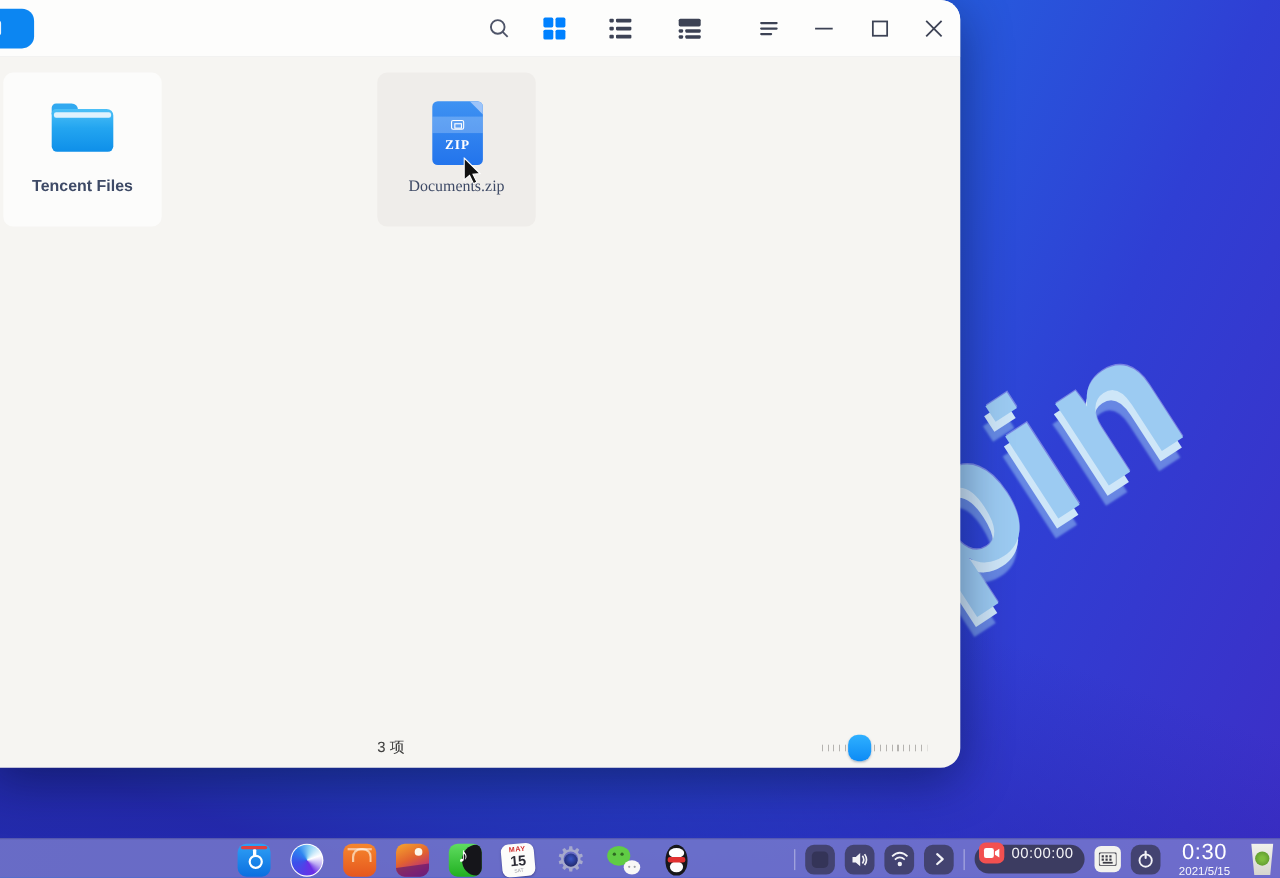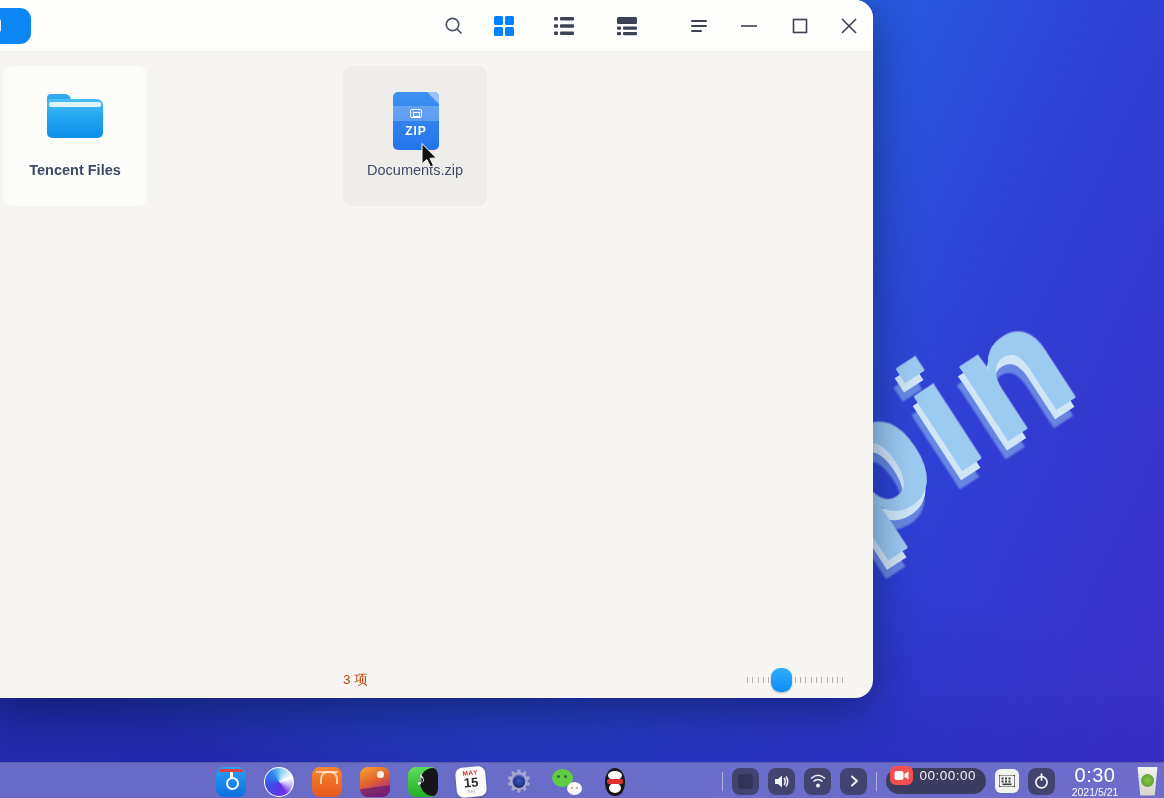--- a/index.html
+++ b/index.html
@@ -61,21 +61,21 @@
   .zip-icon .z-fold { position:absolute; right:0; top:0; width:0; height:0;
       border-left:12px solid transparent; border-top:12px solid #9DC4F9; }
   .zip-icon .z-band { position:absolute; left:0; top:14px; width:100%; height:15px; background:rgba(255,255,255,0.22); }
   .zip-icon .z-glyph { position:absolute; left:17px; top:17px; width:12px; height:9px; border:1.5px solid #fff; border-radius:2px; }
   .zip-icon .z-glyph::after { content:""; position:absolute; left:1.5px; top:1.5px; width:5px; height:3px; border:1px solid #fff; }
   .zip-icon .z-text { position:absolute; left:0; top:32px; width:100%; text-align:center;
       font-size:12px; font-weight:bold; color:#fff; letter-spacing:1px; }
 
   
   .statusbar { position:absolute; left:0; bottom:0; width:100%; height:36px; }
-  .status-count { position:absolute; left:351px; top:9px; font-size:13.5px; color:#c2410c; }
+  .status-count { position:absolute; left:351px; top:9px; font-size:13.5px; color:#404040; }
   .size-slider { position:absolute; right:30px; top:15px; width:96px; height:6px;
       background:repeating-linear-gradient(90deg, #B5B3B0 0 1px, transparent 1px 5.3px); }
   .slider-handle { position:absolute; left:24px; top:-9px; width:21px; height:24px; border-radius:9px;
       background:linear-gradient(180deg,#2FB0FF,#0D8BF5); box-shadow:0 1px 2px rgba(0,40,90,0.3); }
 
   
   .cursor { position:absolute; left:421px; top:143px; z-index:60; }
 
   
   .taskbar { position:absolute; left:0; top:762px; width:100%; height:36px; z-index:20;
@@ -227,21 +227,21 @@
     <div class="file-item" style="left:11px;font-weight:bold;">
       <div class="folder-icon">
         <div class="f-tab"></div>
           <div class="f-body"></div>
           <div class="f-strip"></div>
       </div>
       <div class="file-label">Tencent Files</div>
     </div>
 
 
-    <div class="file-item hovered" style="left:351px;">
+    <div class="file-item hovered" style="left:351px;font-family:Liberation Serif, serif;">
       <div class="zip-icon">
         <div class="z-fold"></div>
         <div class="z-band"></div>
         <div class="z-glyph"></div>
         <div class="z-text">ZIP</div>
       </div>
       <div class="file-label">Documents.zip</div>
     </div>
 
     <div class="statusbar">
@@ -344,21 +344,21 @@
 
       <div class="tray-sq">
         <svg width="17" height="17" viewBox="0 0 17 17">
             <circle cx="8.5" cy="9.3" r="5.6" fill="none" stroke="#F2F2F6" stroke-width="1.7"></circle>
             <line x1="8.5" y1="1.2" x2="8.5" y2="7" stroke="#F2F2F6" stroke-width="1.9" stroke-linecap="round"></line>
           </svg>
       </div>
 
       <div class="clock">
         <div class="time">0:30</div>
-        <div class="date">2021/5/21</div>
+        <div class="date">2021/5/15</div>
       </div>
 
       <div class="trash">
         <div class="t-body"></div>
         <div class="t-fill"></div>
       </div>
     </div>
   </div>
 
 </div>

